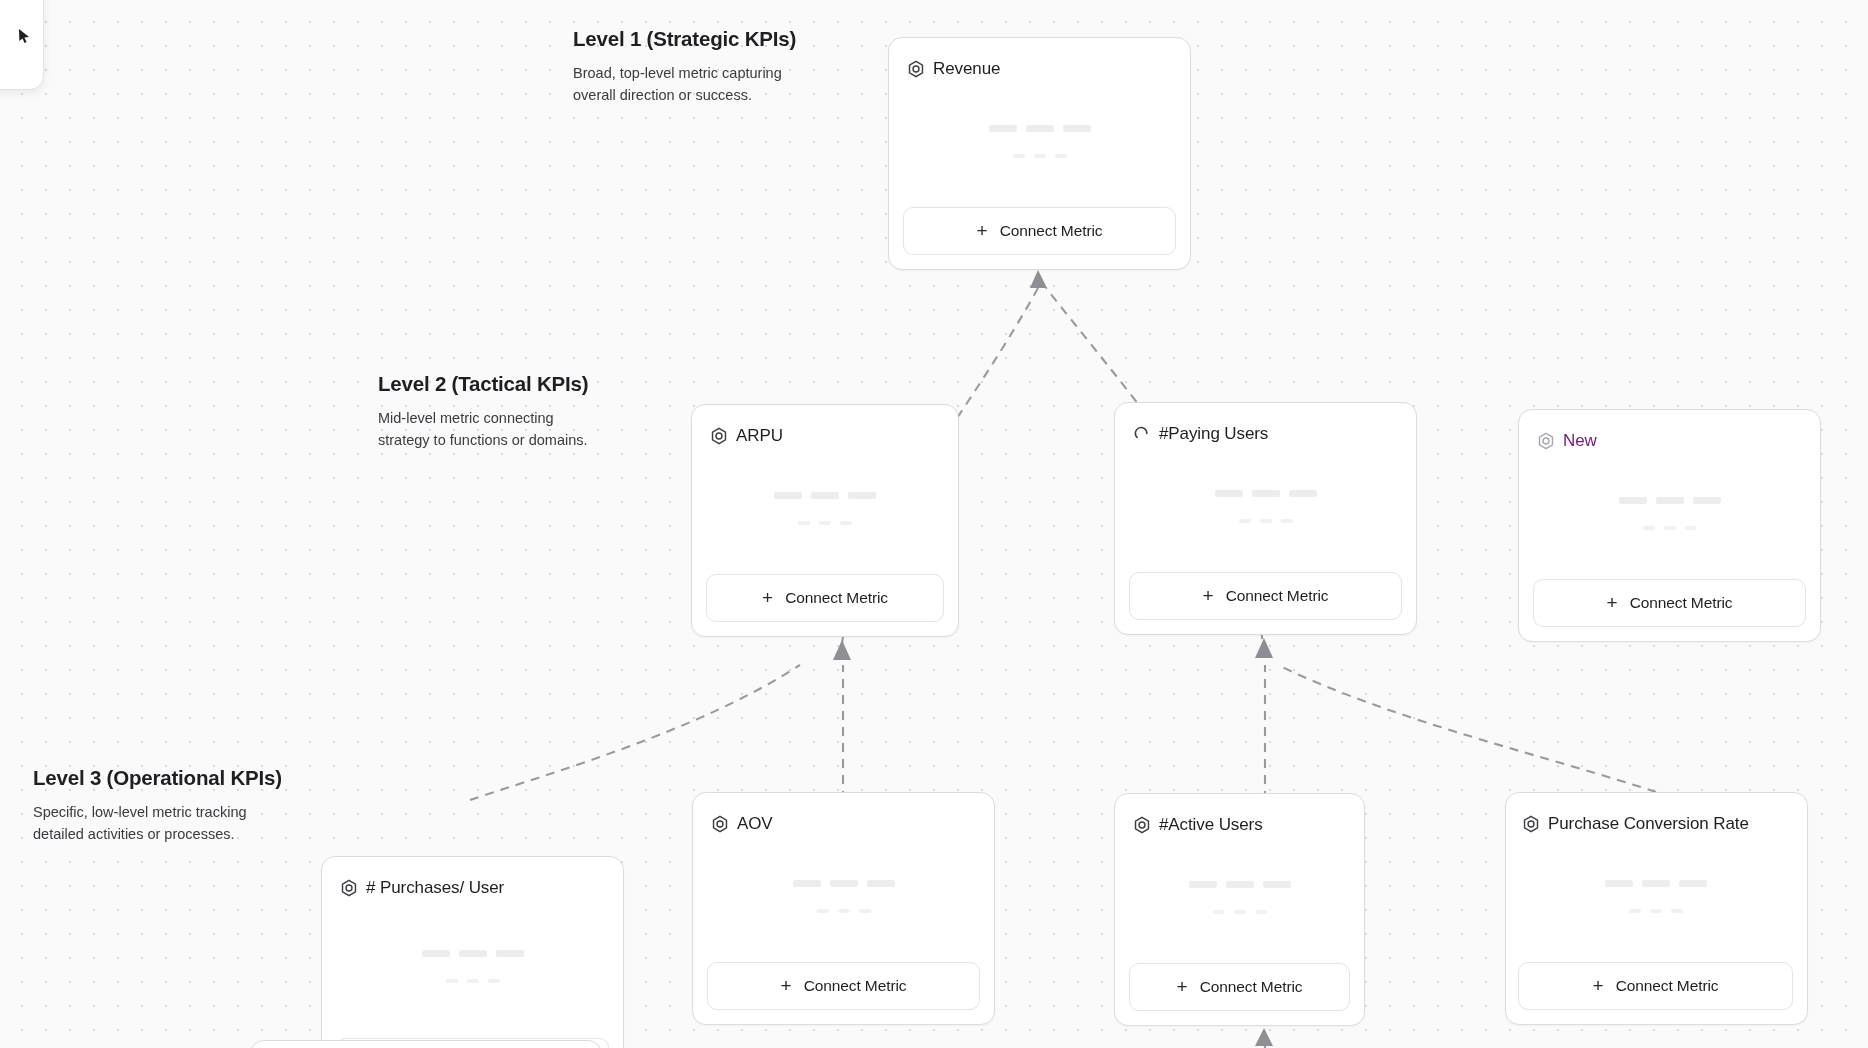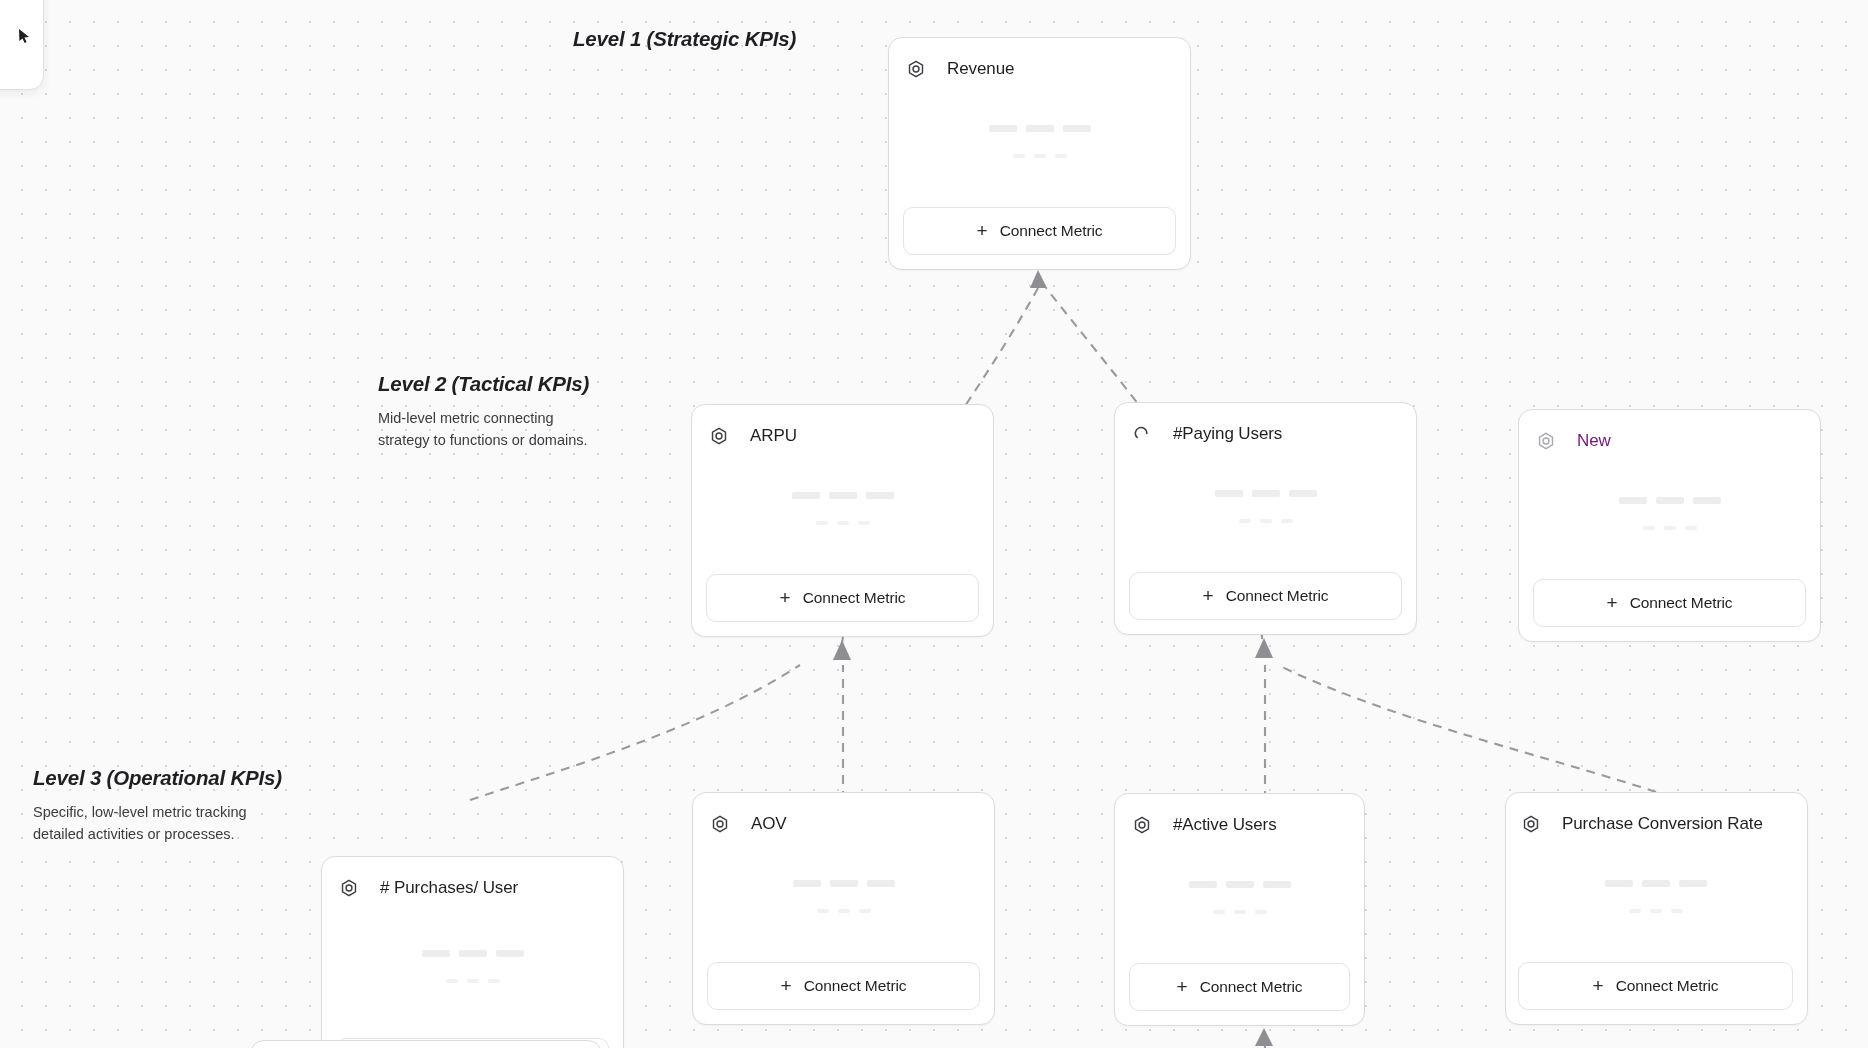--- a/index.html
+++ b/index.html
@@ -49,21 +49,20 @@
     position: absolute;
     z-index: 3;
   }
   .level-title {
     font-size: 20.5px;
     font-weight: 700;
     letter-spacing: -0.2px;
     color: #1f1f23;
     white-space: nowrap;
     line-height: 1.25;
-    font-style: italic;
   }
   .level-desc {
     margin-top: 10px;
     font-size: 14.5px;
     line-height: 1.52;
     color: #3b3b40;
     max-width: 260px;
   }
   .level-desc span { display: block; white-space: nowrap; }
 
@@ -76,21 +75,21 @@
     box-shadow: 0 1px 2px rgba(16,16,20,0.04);
     z-index: 2;
     display: flex;
     flex-direction: column;
     padding: 14px 14px 14px 14px;
   }
 
   .card-head {
     display: flex;
     align-items: center;
-    gap: 22px;
+    gap: 8px;
     padding: 4px 2px 0 4px;
     height: 30px;
   }
   .card-title {
     font-size: 17px;
     font-weight: 500;
     letter-spacing: -0.1px;
     color: #1f1f23;
     white-space: nowrap;
   }
@@ -209,20 +208,24 @@
   <div id="corner-panel">
     <span class="cursor-glyph">
       <svg viewBox="0 0 16 16" width="16" height="16">
         <path d="M2 1 L12 9 L7.4 9.6 L9.6 14 L7.6 14.9 L5.5 10.4 L2.4 13 Z" fill="#1f1f23"></path>
       </svg>
     </span>
   </div>
 
   <div class="level-label" style="left:573px; top:26px;">
     <div class="level-title">Level 1 (Strategic KPIs)</div>
+    <div class="level-desc">
+      <span>Broad, top-level metric capturing</span>
+      <span>overall direction or success.</span>
+    </div>
   </div>
 
   <div class="level-label" style="left:378px; top:371px;">
     <div class="level-title">Level 2 (Tactical KPIs)</div>
     <div class="level-desc">
       <span>Mid-level metric connecting</span>
       <span>strategy to functions or domains.</span>
     </div>
   </div>
 
@@ -255,21 +258,21 @@
         <span class="sk-bar"></span>
         <span class="sk-bar"></span>
       </div>
     </div>
     <div class="connect-btn">
       <span class="plus">+</span>
       <span class="connect-label">Connect Metric</span>
     </div>
   </div>
 
-  <div class="card" style="left:691px; top:404px; width:303px; height:233px;">
+  <div class="card" style="left:691px; top:404px; width:268px; height:233px;">
     <div class="card-head">
       <span class="hex-icon">
         <svg viewBox="0 0 20 20" width="18" height="18">
           <path d="M10 1.6 L17.2 5.8 L17.2 14.2 L10 18.4 L2.8 14.2 L2.8 5.8 Z"></path>
           <circle cx="10" cy="10" r="3.3"></circle>
         </svg>
       </span>
       <span class="card-title">ARPU</span>
     </div>
     <div class="card-body">

